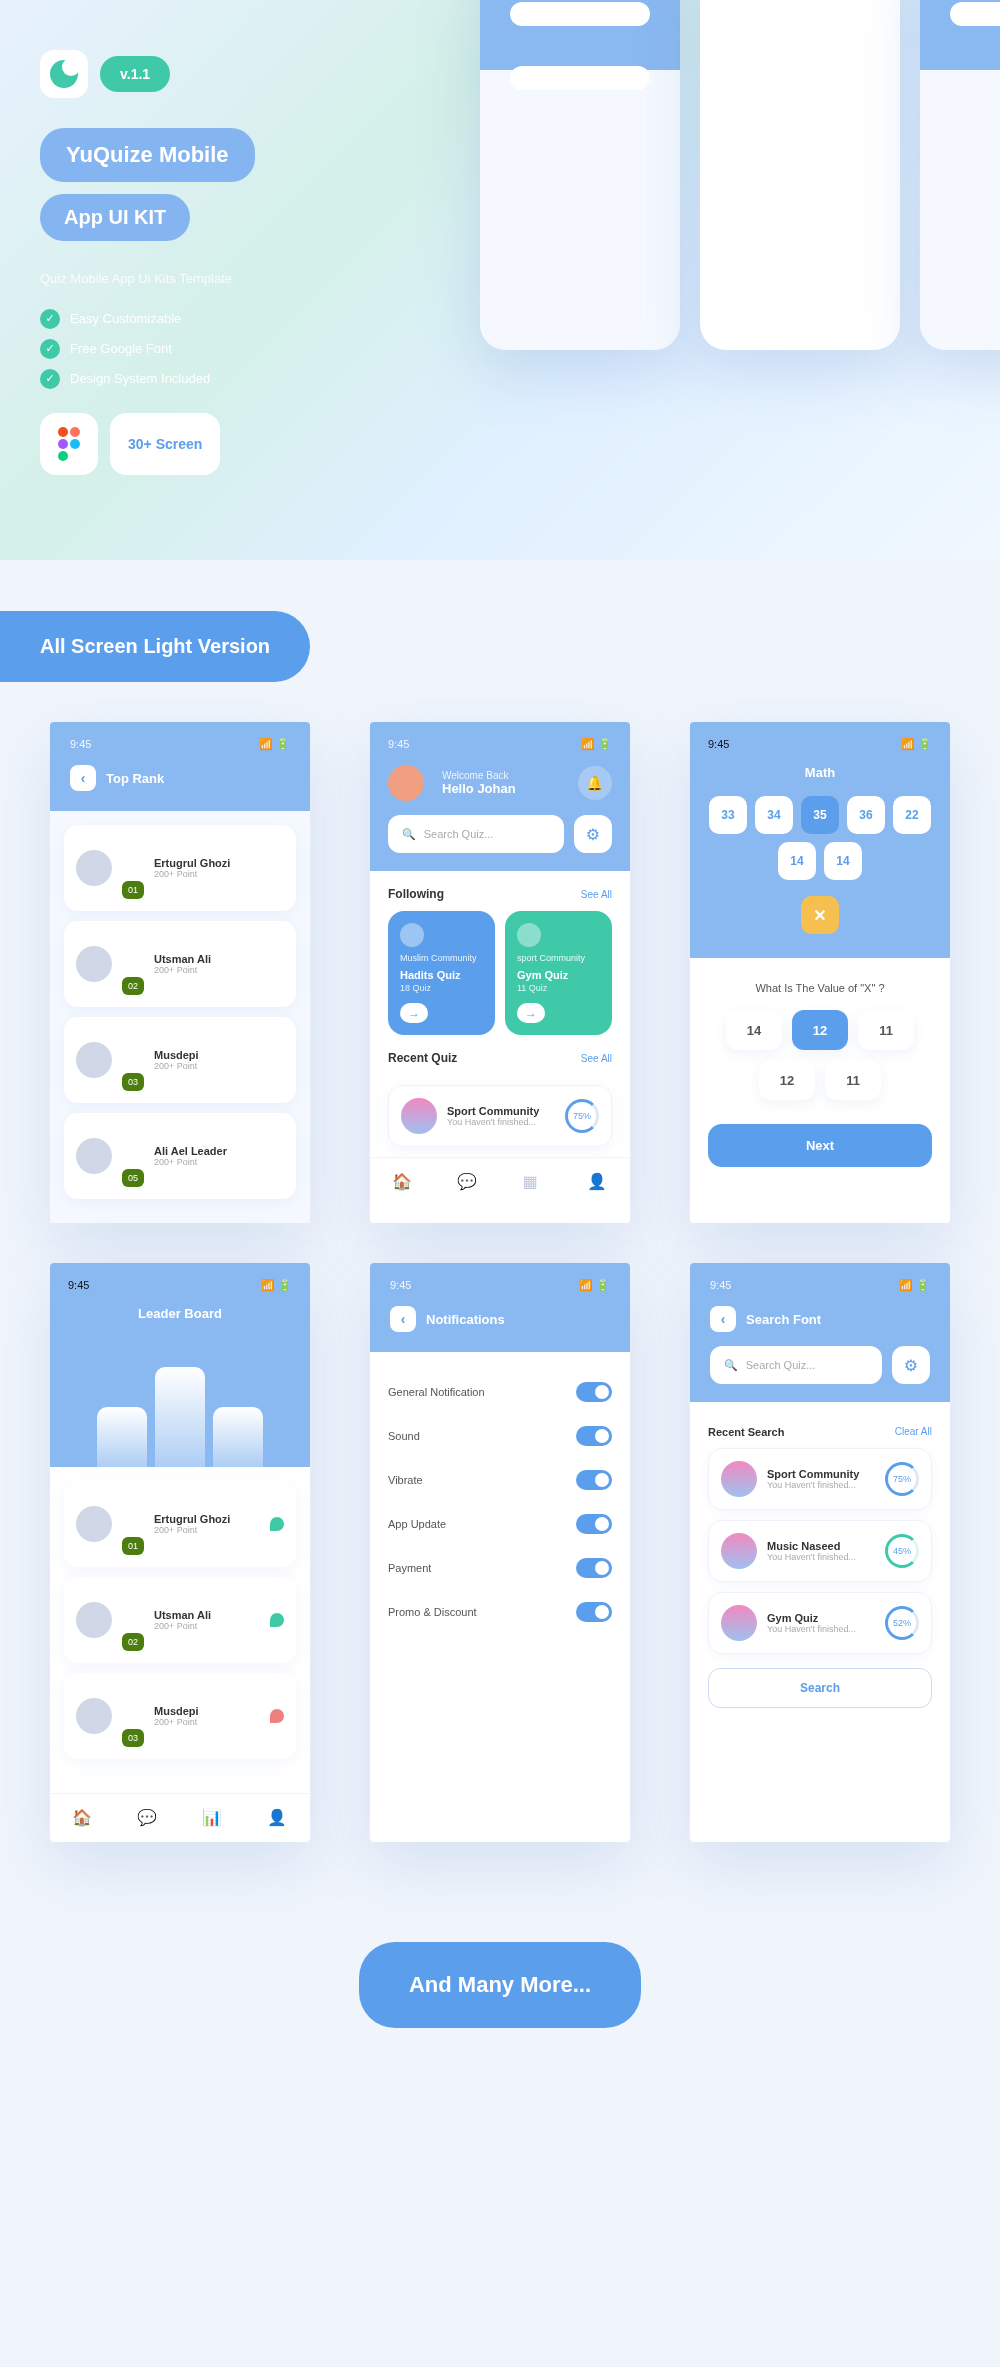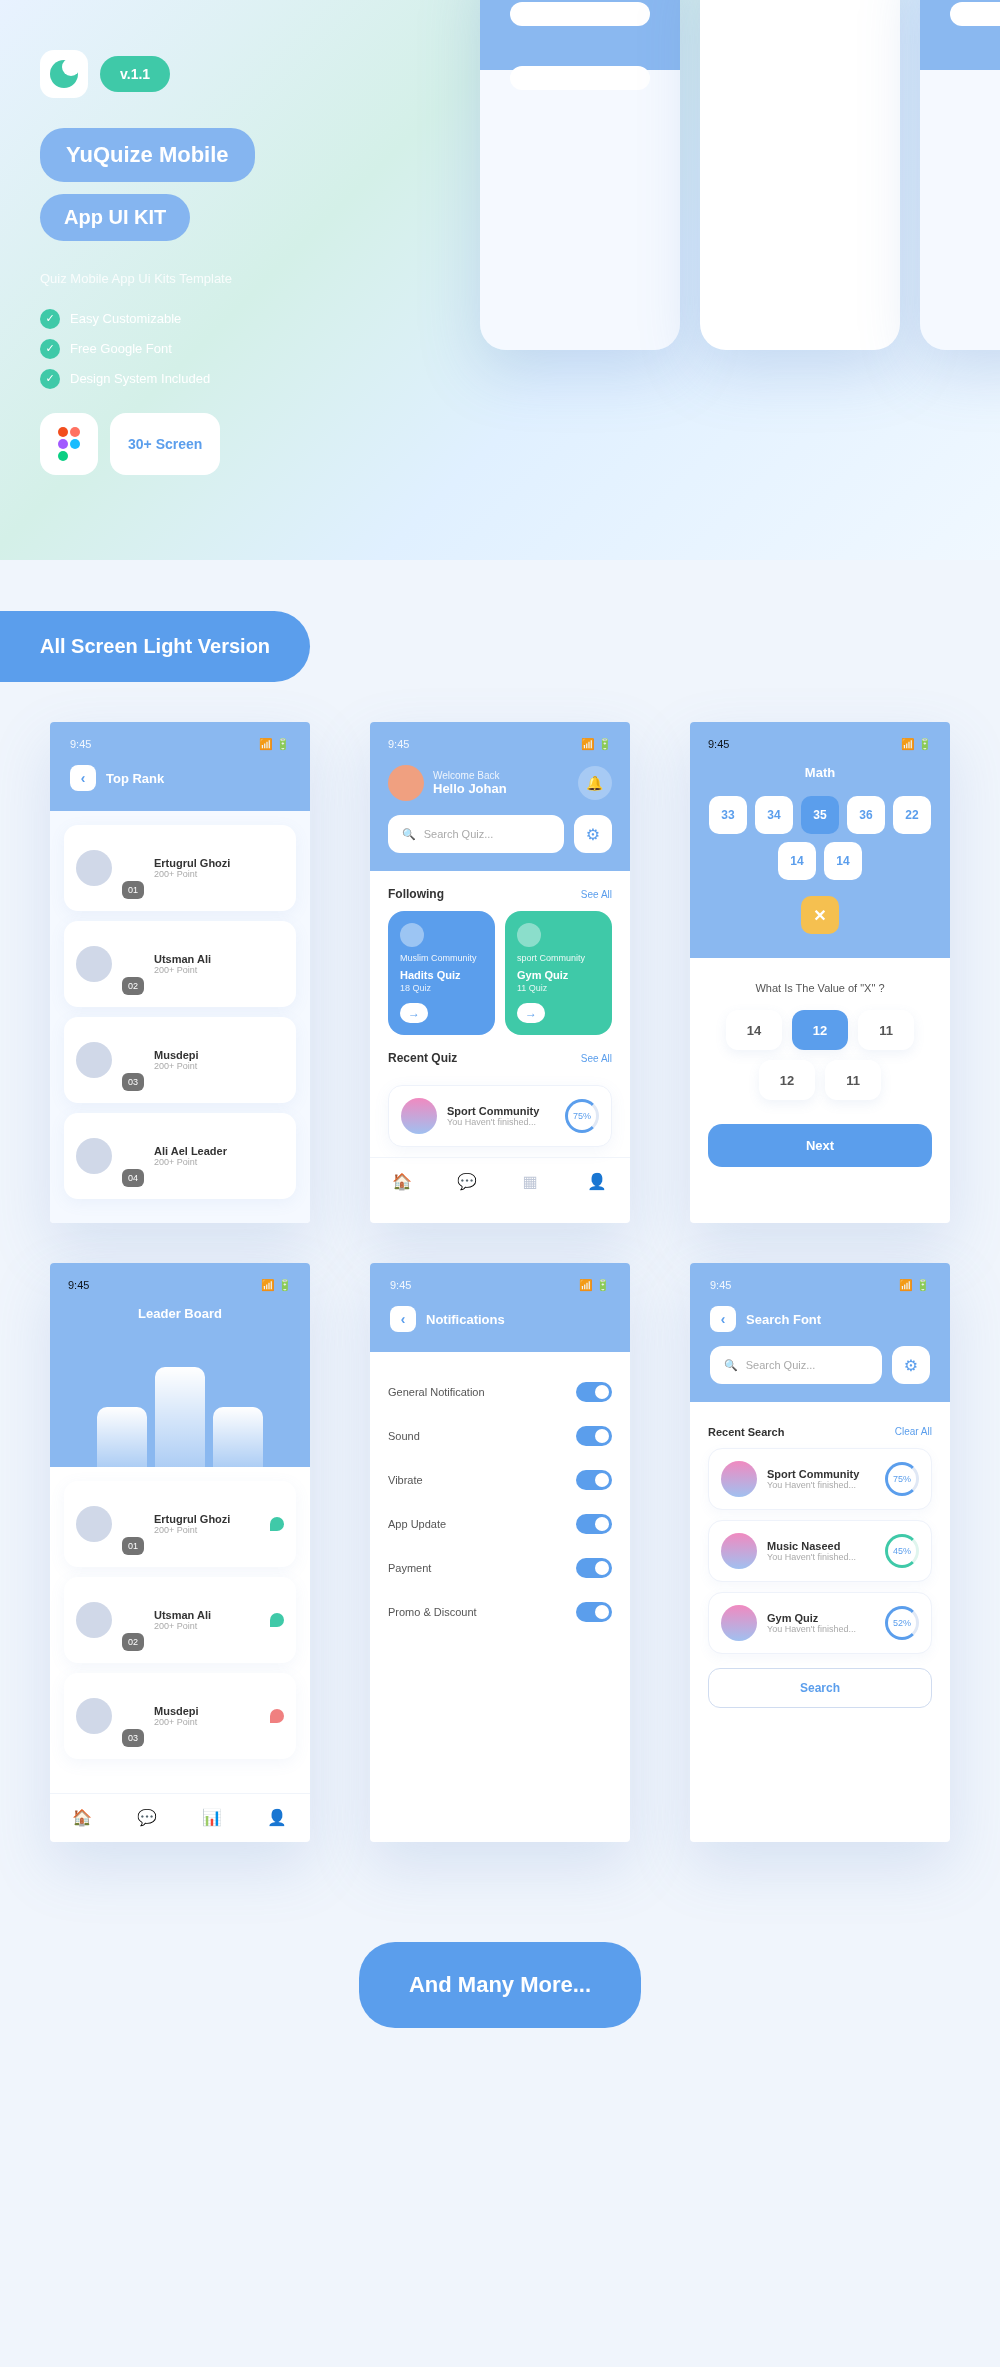--- a/index.html
+++ b/index.html
@@ -38,21 +38,21 @@
 .screens-wrap { padding: 0 40px 60px; }
 .screens-grid { display: grid; grid-template-columns: repeat(3, 1fr); gap: 40px; }
 .phone { width: 260px; background: #fff; border-radius: 4px; overflow: hidden; box-shadow: 0 24px 60px rgba(100,140,200,0.18); position: relative; margin: 0 auto; }
 .phone-header { background: #8ab8f0; padding: 16px 20px 20px; color: #fff; }
 .status-bar { display: flex; justify-content: space-between; font-size: 11px; margin-bottom: 14px; opacity: 0.9; }
 .phone-title { font-size: 13px; font-weight: 600; display: flex; align-items: center; gap: 10px; }
 .back-btn { width: 26px; height: 26px; background: #fff; color: #5b9eec; border-radius: 8px; display: flex; align-items: center; justify-content: center; font-size: 14px; }
 
 
 .home-header { background: #8ab8f0; padding: 16px 18px 18px; }
-.welcome-row { display: flex; align-items: center; gap: 9px; color: #fff; margin-bottom: 14px; }
+.welcome-row { display: flex; align-items: center; gap: 18px; color: #fff; margin-bottom: 14px; }
 .avatar { width: 36px; height: 36px; border-radius: 50%; background: #f0a080; }
 .welcome-text { font-size: 10px; opacity: 0.85; }
 .welcome-name { font-size: 13px; font-weight: 700; }
 .bell { width: 34px; height: 34px; background: rgba(255,255,255,0.25); border-radius: 50%; margin-left: auto; display: flex; align-items: center; justify-content: center; font-size: 14px; }
 .search-row { display: flex; gap: 10px; }
 .search-box { flex: 1; background: #fff; border-radius: 12px; padding: 10px 14px; display: flex; align-items: center; gap: 8px; color: #aaa; font-size: 11px; }
 .filter-btn { width: 38px; height: 38px; background: #fff; border-radius: 12px; display: flex; align-items: center; justify-content: center; color: #5b9eec; }
 .section-row { display: flex; justify-content: space-between; align-items: center; padding: 16px 18px 10px; font-size: 12px; }
 .section-row .title { font-weight: 700; color: #333; }
 .section-row .link { color: #5b9eec; font-size: 10px; }
@@ -72,21 +72,21 @@
 .recent-sub { font-size: 9px; color: #aaa; }
 .progress-ring { width: 34px; height: 34px; border: 3px solid #5b9eec; border-right-color: #e0e8f5; border-radius: 50%; display: flex; align-items: center; justify-content: center; font-size: 9px; color: #5b9eec; font-weight: 400; }
 .bottom-nav { display: flex; justify-content: space-around; padding: 14px 0; border-top: 1px solid #f0f4fa; margin-top: 10px; }
 .nav-icon { width: 20px; height: 20px; color: #c0c8d8; font-size: 16px; }
 .nav-icon.active { color: #5b9eec; }
 
 
 .rank-list { padding: 14px; background: #f5f9ff; min-height: 380px; }
 .rank-item { background: #fff; border-radius: 14px; padding: 12px; display: flex; align-items: center; gap: 10px; margin-bottom: 10px; box-shadow: 0 4px 16px rgba(100,140,200,0.08); }
 .rank-av { width: 36px; height: 36px; border-radius: 50%; background: #d0d8e8; }
-.rank-num { width: 22px; height: 18px; background: #737373; color: #fff; border-radius: 6px; font-size: 9px; display: flex; align-items: center; justify-content: center; margin-top: 44px; }
+.rank-num { width: 22px; height: 18px; background: #4d7c0f; color: #fff; border-radius: 6px; font-size: 9px; display: flex; align-items: center; justify-content: center; margin-top: 44px; }
 .rank-name { font-size: 11px; font-weight: 700; color: #333; }
 .rank-pts { font-size: 9px; color: #aaa; }
 
 
 .math-header { background: #8ab8f0; padding: 16px 18px 24px; text-align: center; }
 .math-title { color: #fff; font-size: 13px; font-weight: 600; margin: 10px 0 16px; }
 .num-grid { display: flex; flex-wrap: wrap; justify-content: center; gap: 8px; }
 .num-box { width: 38px; height: 38px; background: #fff; border-radius: 10px; display: flex; align-items: center; justify-content: center; color: #5b9eec; font-weight: 700; font-size: 12px; }
 .num-box.active { background: #5b9eec; color: #fff; }
 .num-box.yellow { background: #f5c050; color: #fff; font-size: 16px; }
@@ -230,21 +230,21 @@
           <div class="rank-item">
       <div class="rank-av"></div>
       <div class="rank-num">03</div>
       <div>
               <div class="rank-name">Musdepi</div>
       <div class="rank-pts">200+ Point</div>
             </div>
     </div>
           <div class="rank-item">
       <div class="rank-av"></div>
-      <div class="rank-num">04</div>
+      <div class="rank-num">05</div>
       <div>
               <div class="rank-name">Ali Ael Leader</div>
       <div class="rank-pts">200+ Point</div>
             </div>
     </div>
         </div>
   </div>
 
   <div class="phone">
     <div class="home-header">

